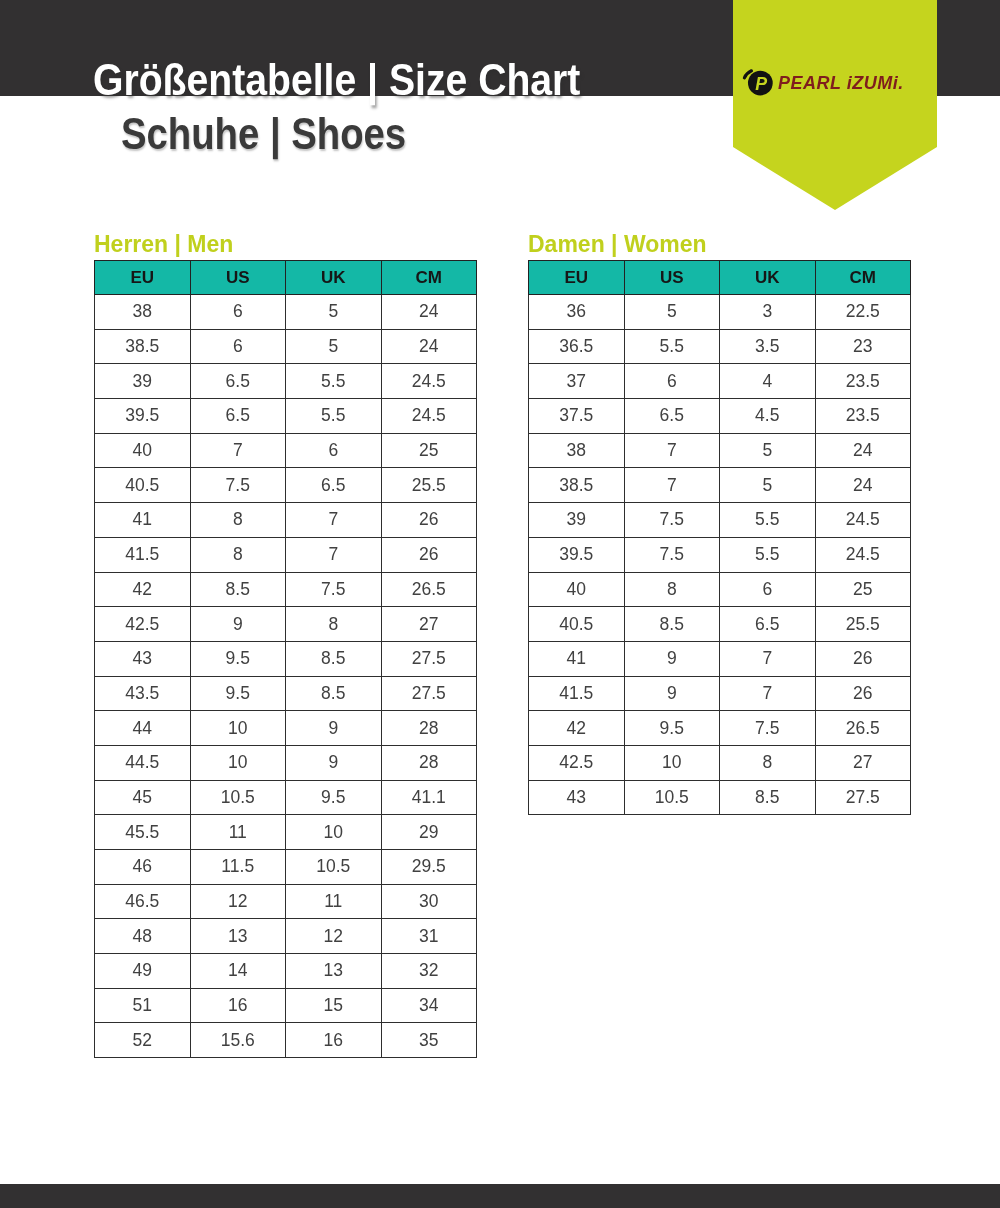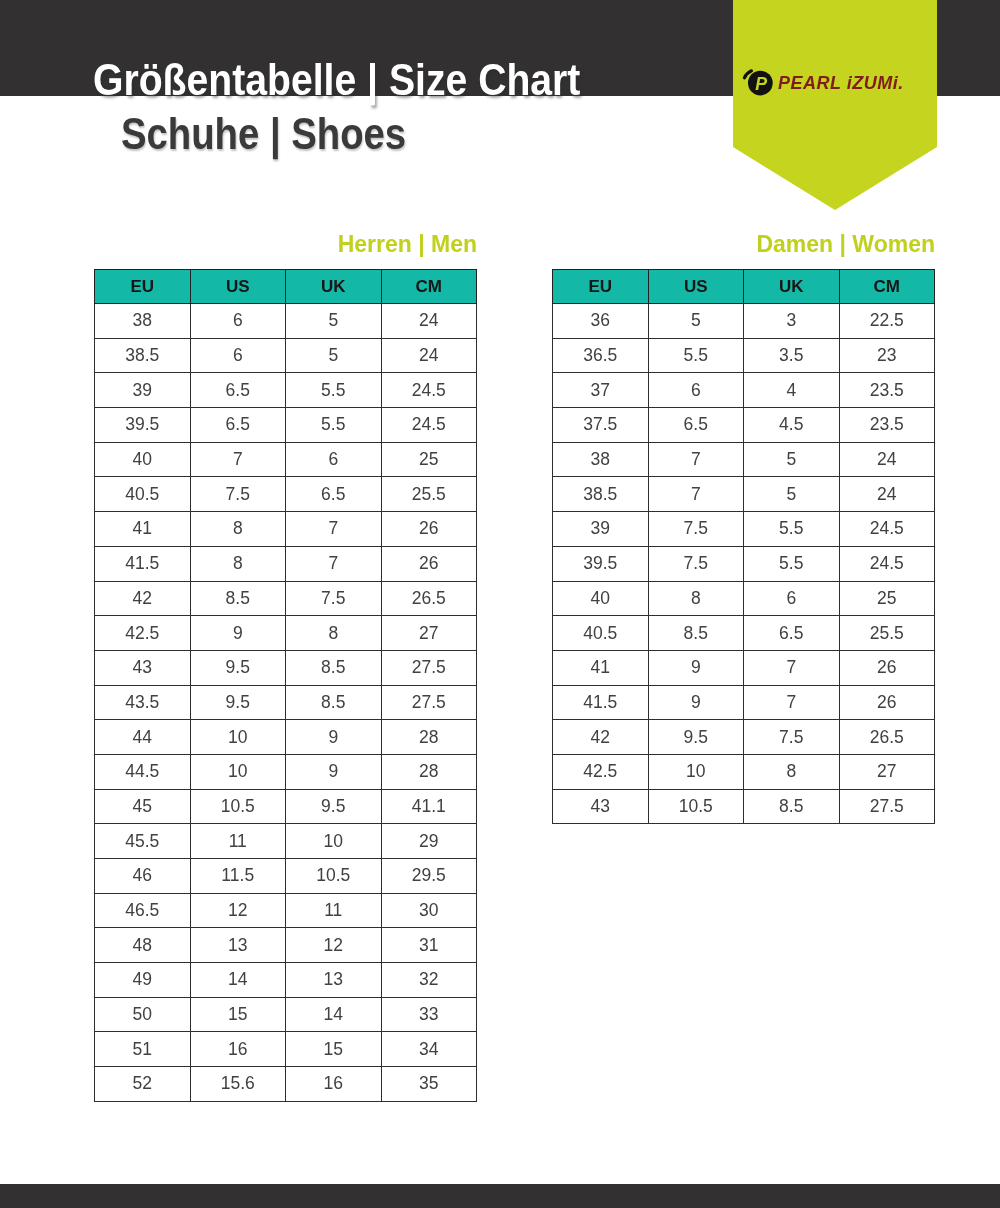--- a/index.html
+++ b/index.html
@@ -53,25 +53,25 @@
     display: flex; align-items: center; gap: 4px;
   }
   .logo-text {
     font-size: 18px; font-weight: bold; font-style: italic;
     letter-spacing: 0.5px; color: #7f1d1d; white-space: nowrap;
   }
 
   
   .table-block { position: absolute; top: 231px; width: 383px; z-index: 2; }
   .table-block.men   { left: 94px;  }
-  .table-block.women { left: 552px; }
+  .table-block.women { left: 528px; }
 
   .section-heading {
     font-size: 23px; font-weight: bold; line-height: 26px;
-    color: #c0d01d; margin-bottom: 12px; white-space: nowrap; text-align: right;
+    color: #c0d01d; margin-bottom: 3px; white-space: nowrap;
   }
   table.size-table {
     width: 383px; border-collapse: collapse; table-layout: fixed;
   }
   table.size-table th {
     background: #14b8a6; color: #161616;
     font-size: 17px; font-weight: bold;
     height: 34px; text-align: center;
     border: 1px solid #222222;
   }
@@ -231,26 +231,20 @@
             <td>12</td>
             <td>31</td>
           </tr>
           <tr>
             <td>49</td>
             <td>14</td>
             <td>13</td>
             <td>32</td>
           </tr>
           <tr>
-            <td>50</td>
-            <td>15</td>
-            <td>14</td>
-            <td>33</td>
-          </tr>
-          <tr>
             <td>51</td>
             <td>16</td>
             <td>15</td>
             <td>34</td>
           </tr>
           <tr>
             <td>52</td>
             <td>15.6</td>
             <td>16</td>
             <td>35</td>

